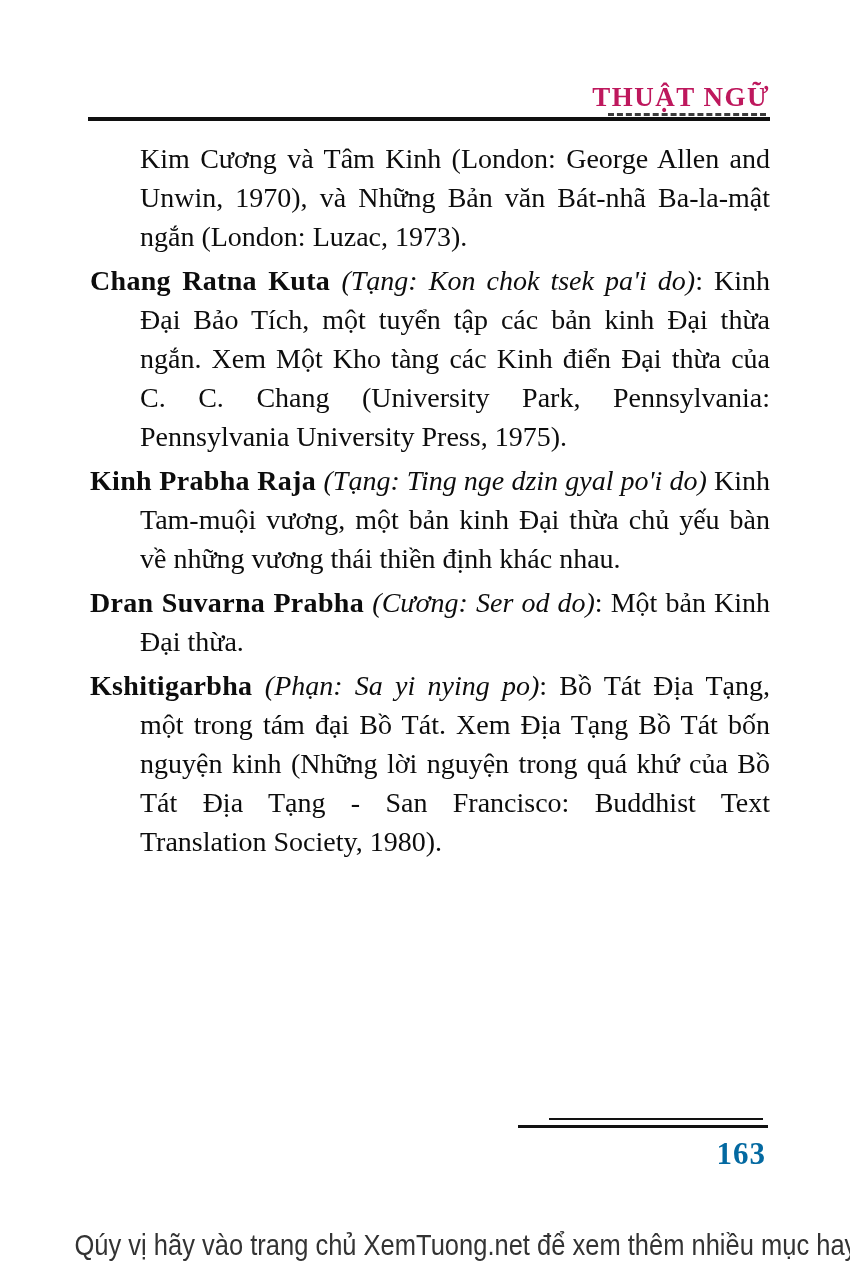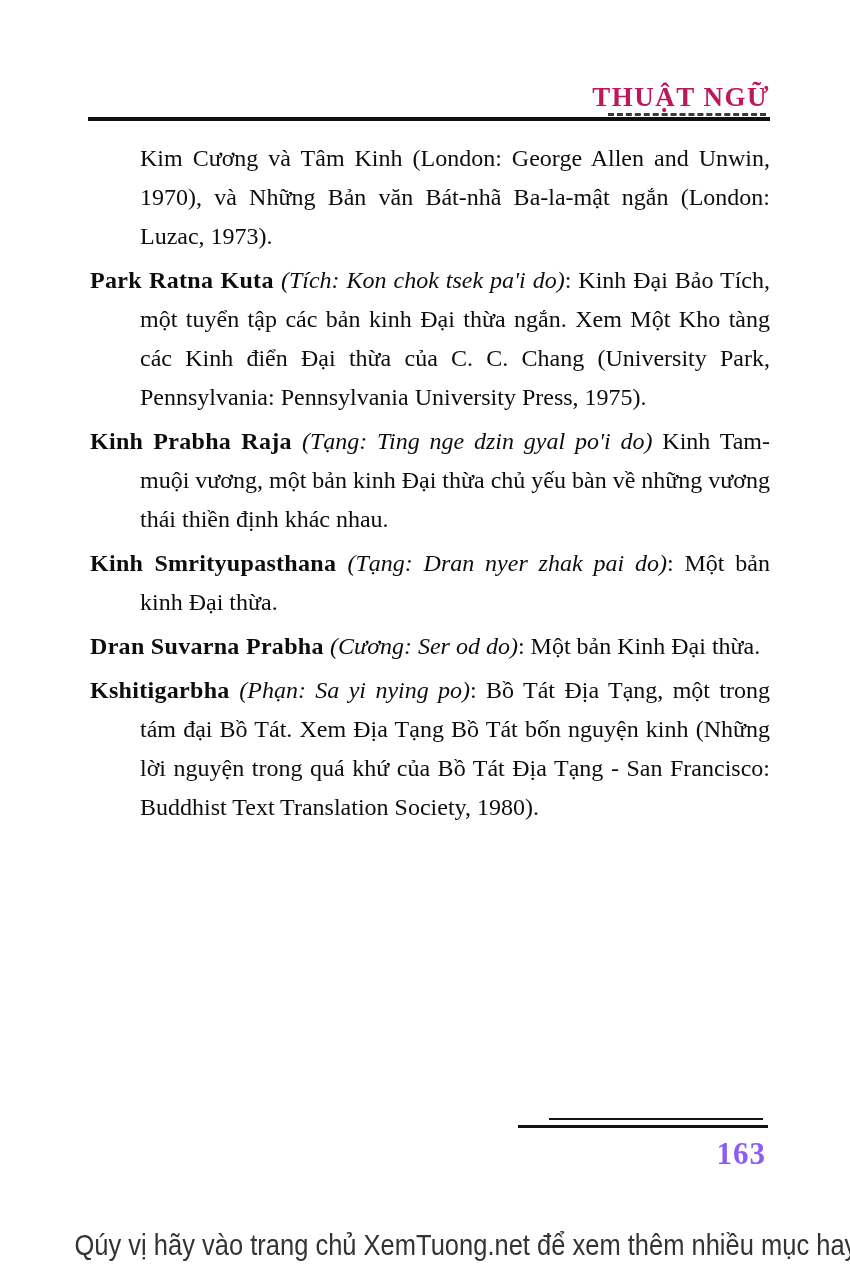--- a/index.html
+++ b/index.html
@@ -33,33 +33,33 @@
     font-family:"DejaVu Sans","Liberation Sans",sans-serif;
     font-weight:bold;font-size:98px;line-height:1.15;
     color:#f4f4f4;
     -webkit-text-stroke:2.5px #c6c6c6;
     letter-spacing:1px;
     pointer-events:none;
   }
   
   .entries{
     position:absolute;top:139px;left:90px;width:680px;z-index:2;
-    font-size:24px;line-height:39px;text-align:justify;font-family:Liberation Serif, serif;
+    font-size:28px;line-height:39px;text-align:justify;font-family:Liberation Serif, serif;
   }
   .entry{margin:0 0 5px 0;padding-left:50px;}
   .entry.hanging{text-indent:-50px;}
   .entry.continuation{text-indent:0;}
   .entry .b{font-weight:bold;letter-spacing:.3px;}
   .entry .i{font-style:italic;}
   
   .bottom-rule-a{position:absolute;top:1118px;left:549px;width:214px;height:2px;background:#121212;}
   .bottom-rule-b{position:absolute;top:1125px;left:518px;width:250px;height:3px;background:#121212;}
   .page-number{
     position:absolute;top:1136px;right:84px;z-index:2;
-    font-size:31px;font-weight:bold;letter-spacing:1px;color:#8b5cf6;
+    font-size:31px;font-weight:bold;letter-spacing:1px;color:#0369a1;
   }
   
   .site-footer{
     position:absolute;top:1228px;left:0;width:100%;
     text-align:center;z-index:2;
   }
   .site-footer .ft{
     display:inline-block;
     font-family:"Liberation Sans","DejaVu Sans",sans-serif;
     font-size:30px;color:#333333;
@@ -72,23 +72,22 @@
 
 <div class="page">
 
 
   <div class="header-title">THUẬT NGỮ</div>
   <div class="header-dashes"></div>
   <div class="header-rule"></div>
 
   <div class="entries" id="entries">
       <p class="entry continuation"><span class="">Kim Cương và Tâm Kinh (London: George Allen and Unwin, 1970), và Những Bản văn Bát-nhã Ba-la-mật ngắn (London: Luzac, 1973).</span></p>
-      <p class="entry hanging"><span class="b ">Park Ratna Kuta </span><span class="i">(Tích: Kon chok tsek pa'i do)</span><span class="">: Kinh Đại Bảo Tích, một tuyển tập các bản kinh Đại thừa ngắn. Xem Một Kho tàng các Kinh điển Đại thừa của C. C. Chang (University Park, Pennsylvania: Pennsylvania University Press, 1975).</span></p>
+      <p class="entry hanging"><span class="b ">Chang Ratna Kuta </span><span class="i">(Tạng: Kon chok tsek pa'i do)</span><span class="">: Kinh Đại Bảo Tích, một tuyển tập các bản kinh Đại thừa ngắn. Xem Một Kho tàng các Kinh điển Đại thừa của C. C. Chang (University Park, Pennsylvania: Pennsylvania University Press, 1975).</span></p>
       <p class="entry hanging"><span class="b ">Kinh Prabha Raja </span><span class="i">(Tạng: Ting nge dzin gyal po'i do)</span><span class=""> Kinh Tam-muội vương, một bản kinh Đại thừa chủ yếu bàn về những vương thái thiền định khác nhau.</span></p>
-      <p class="entry hanging"><span class="b ">Kinh Smrityupasthana </span><span class="i">(Tạng: Dran nyer zhak pai do)</span><span class="">: Một bản kinh Đại thừa.</span></p>
       <p class="entry hanging"><span class="b ">Dran Suvarna Prabha </span><span class="i">(Cương: Ser od do)</span><span class="">: Một bản Kinh Đại thừa.</span></p>
       <p class="entry hanging"><span class="b ">Kshitigarbha </span><span class="i">(Phạn: Sa yi nying po)</span><span class="">: Bồ Tát Địa Tạng, một trong tám đại Bồ Tát. Xem Địa Tạng Bồ Tát bốn nguyện kinh (Những lời nguyện trong quá khứ của Bồ Tát Địa Tạng - San Francisco: Buddhist Text Translation Society, 1980).</span></p>
     </div>
 
   <div class="bottom-rule-a"></div>
   <div class="bottom-rule-b"></div>
   <div class="page-number">163</div>
 
   <div class="site-footer">
     <span class="ft">Qúy vị hãy vào trang chủ XemTuong.net để xem thêm nhiều mục hay khác</span>

